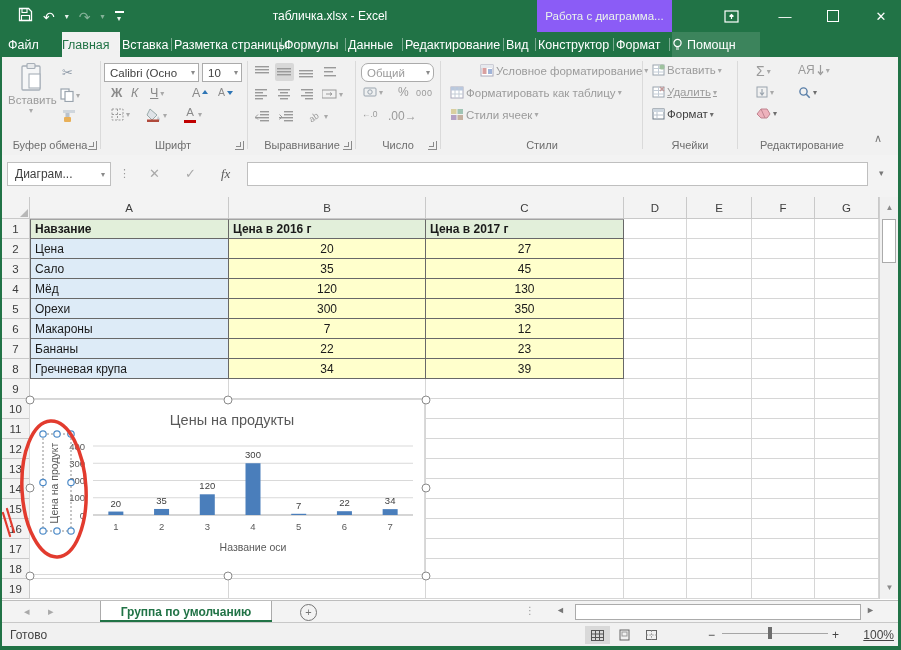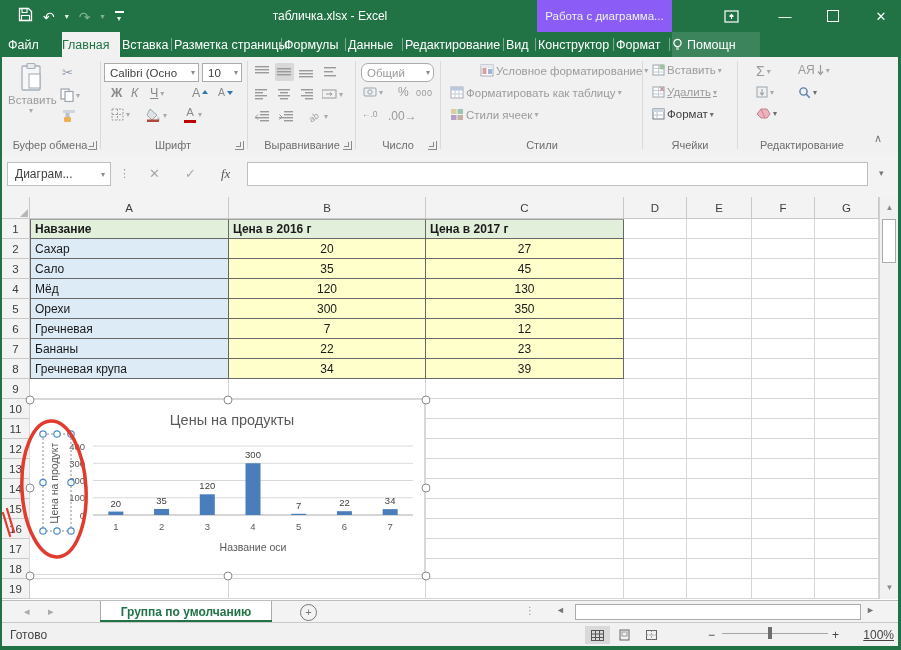--- a/index.html
+++ b/index.html
@@ -512,21 +512,21 @@
     <div class="hcell">G</div>
     <div class="hcell">1</div>
     <div class="cell hdr tb tt tl">Навзание</div>
     <div class="cell hdr tb tt">Цена в 2016 г</div>
     <div class="cell hdr tb tt">Цена в 2017 г</div>
     <div class="cell"></div>
     <div class="cell"></div>
     <div class="cell"></div>
     <div class="cell"></div>
     <div class="hcell">2</div>
-    <div class="cell namecol tb tl">Сахар</div>
+    <div class="cell namecol tb tl">Цена</div>
     <div class="cell valcol tb">20</div>
     <div class="cell valcol tb">27</div>
     <div class="cell"></div>
     <div class="cell"></div>
     <div class="cell"></div>
     <div class="cell"></div>
     <div class="hcell">3</div>
     <div class="cell namecol tb tl">Сало</div>
     <div class="cell valcol tb">35</div>
     <div class="cell valcol tb">45</div>
@@ -544,21 +544,21 @@
     <div class="cell"></div>
     <div class="hcell">5</div>
     <div class="cell namecol tb tl">Орехи</div>
     <div class="cell valcol tb">300</div>
     <div class="cell valcol tb">350</div>
     <div class="cell"></div>
     <div class="cell"></div>
     <div class="cell"></div>
     <div class="cell"></div>
     <div class="hcell">6</div>
-    <div class="cell namecol tb tl">Гречневая</div>
+    <div class="cell namecol tb tl">Макароны</div>
     <div class="cell valcol tb">7</div>
     <div class="cell valcol tb">12</div>
     <div class="cell"></div>
     <div class="cell"></div>
     <div class="cell"></div>
     <div class="cell"></div>
     <div class="hcell">7</div>
     <div class="cell namecol tb tl">Бананы</div>
     <div class="cell valcol tb">22</div>
     <div class="cell valcol tb">23</div>

